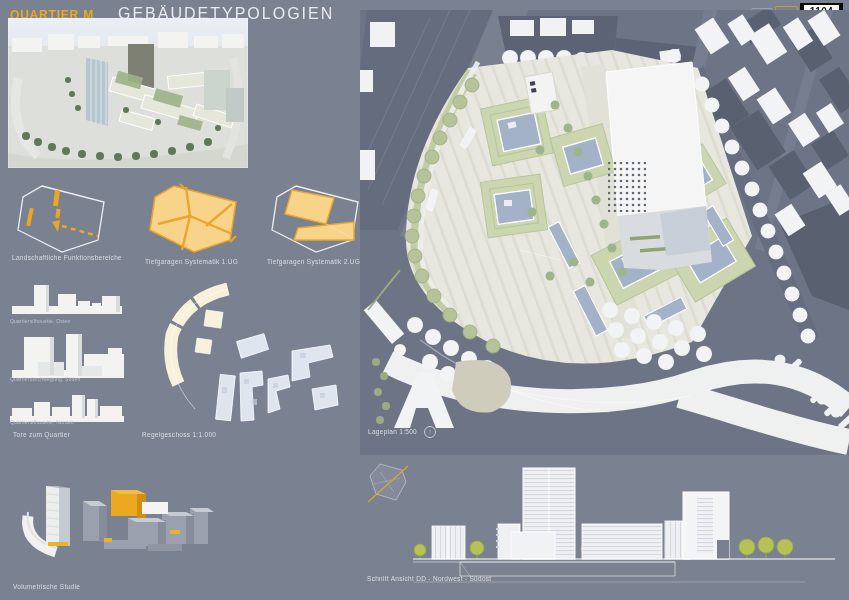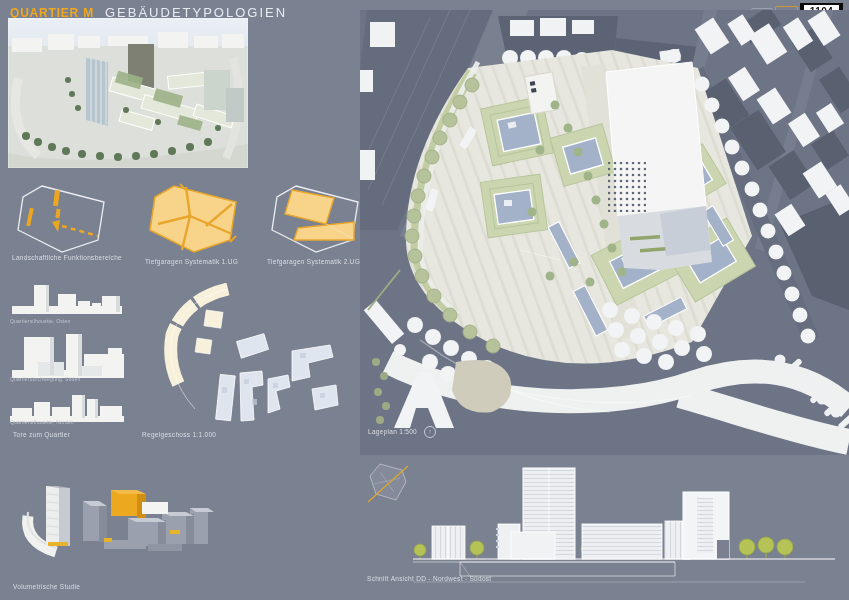--- a/index.html
+++ b/index.html
@@ -1,22 +1,22 @@
 <!DOCTYPE html>
 <html><head>
 <meta charset="utf-8">
 <style>
   html,body{margin:0;padding:0;background:#4a4f5a;}
   .board{position:relative;width:849px;height:600px;background:#7a8191;overflow:hidden;
          font-family:"Liberation Sans",sans-serif;}
   .abs{position:absolute;}
   
-  .hdr{position:absolute;left:10px;top:5px;display:flex;align-items:baseline;gap:11px;}
+  .hdr{position:absolute;left:10px;top:5px;display:flex;align-items:baseline;gap:24px;}
   .hdr .t{color:#f2a81d;font-size:12px;font-weight:bold;letter-spacing:.8px;}
-  .hdr .s{color:#e8ebef;font-size:13px;letter-spacing:2px;text-align:center;}
+  .hdr .s{color:#e8ebef;font-size:16px;letter-spacing:2px;text-align:center;}
   .legend-gray{position:absolute;left:751px;top:8px;width:20px;height:11px;border:1px solid #9aa1af;border-radius:2px;}
   .legend-orange{position:absolute;left:775px;top:6px;width:21px;height:13px;border:1.5px solid #c99a33;border-radius:2px;}
   .plate{position:absolute;left:800px;top:3px;width:43px;height:17px;background:#0b0b0b;display:flex;align-items:center;justify-content:center;}
   .plate .inner{background:#fff;color:#111;font-weight:bold;font-size:10px;line-height:13px;width:35px;height:13px;text-align:center;letter-spacing:.5px;}
   
   .lbl{position:absolute;color:#dadee5;font-size:6.5px;letter-spacing:.3px;white-space:nowrap;}
   .cap{position:absolute;color:#bfc5cf;font-size:5px;letter-spacing:.2px;white-space:nowrap;}
   .north{position:absolute;width:10px;height:10px;border:1px solid #c9ced8;border-radius:50%;
          color:#c9ced8;font-size:7px;line-height:9px;text-align:center;}
   svg{display:block;}

